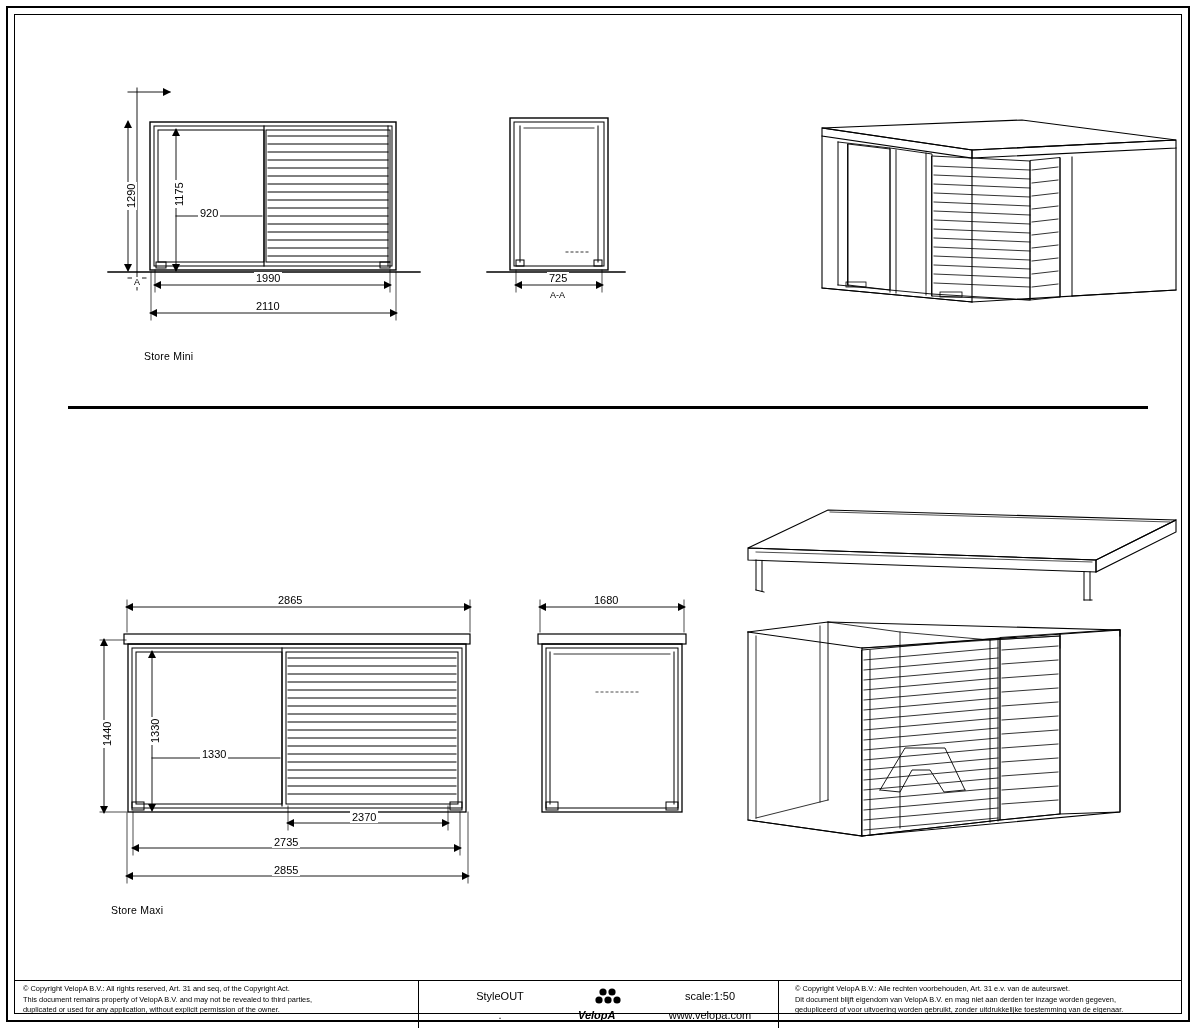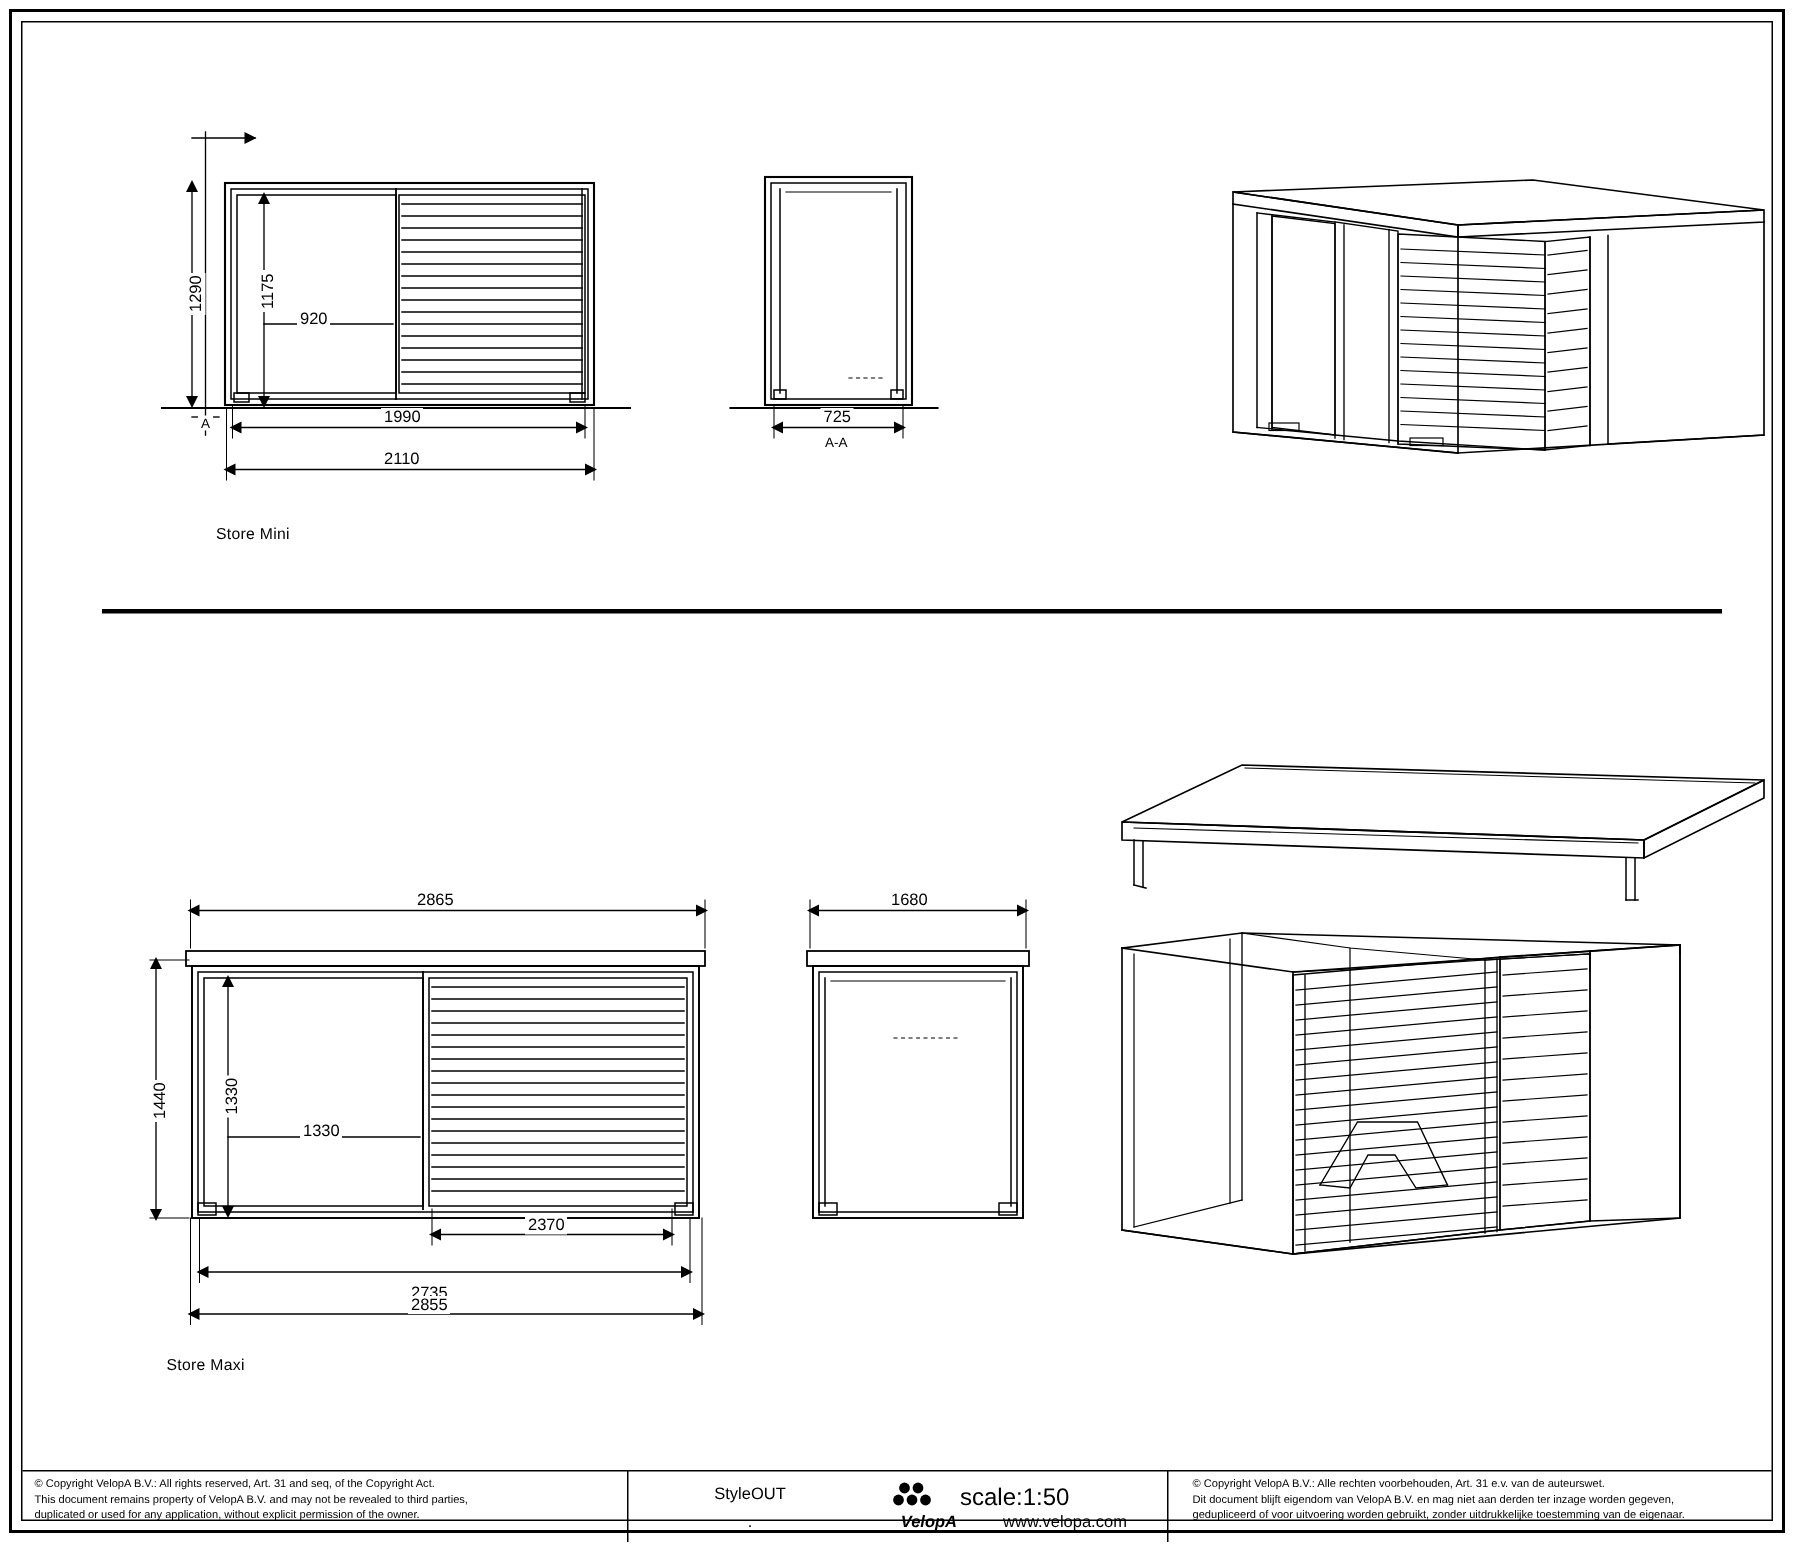--- a/index.html
+++ b/index.html
@@ -123,37 +123,37 @@
     top: 26px;
     width: 140px;
     text-align: center;
     font-size: 11px;
   }
   .tb-scale {
     position: absolute;
     left: 640px;
     top: 8px;
     width: 140px;
-    text-align: left;
-    font-size: 16px;
+    text-align: center;
+    font-size: 11px;
   }
   .tb-web {
     position: absolute;
     left: 640px;
     top: 26px;
     width: 140px;
     text-align: center;
     font-size: 11px;
   }
   .logo-text {
     position: absolute;
     left: 578px;
     top: 1009px;
     width: 60px;
-    text-align: right;
+    text-align: left;
     font-size: 11px;
     font-weight: bold;
     font-style: italic;
   }
   .logo-dots {
     position: absolute;
     left: 594px;
     top: 987px;
     width: 28px;
     height: 20px;
@@ -498,21 +498,21 @@
   <div class="dim-label" style="left:132px; top:277px; font-size:9px;">A</div>
   <div class="dim-label" style="left:547px; top:272px;">725</div>
   <div class="dim-label" style="left:548px; top:290px; font-size:9px;">A-A</div>
   <div class="caption" style="left:144px; top:350px;">Store Mini</div>
 
   <div class="dim-label" style="left:276px; top:594px;">2865</div>
   <div class="dim-label vert" style="left:101px; top:748px;">1440</div>
   <div class="dim-label vert" style="left:149px; top:745px;">1330</div>
   <div class="dim-label" style="left:200px; top:748px;">1330</div>
   <div class="dim-label" style="left:350px; top:811px;">2370</div>
-  <div class="dim-label" style="left:272px; top:836px;margin-top:20px;">2735</div>
+  <div class="dim-label" style="left:272px; top:836px;">2735</div>
   <div class="dim-label" style="left:272px; top:864px;">2855</div>
   <div class="dim-label" style="left:592px; top:594px;">1680</div>
   <div class="caption" style="left:111px; top:904px;">Store Maxi</div>
 
   <div class="titleblock">
     <div class="tb-line-top"></div>
     <div class="tb-vline" style="left:403px;"></div>
     <div class="tb-vline" style="left:763px;"></div>
 
     <div class="tb-cell tb-left">

